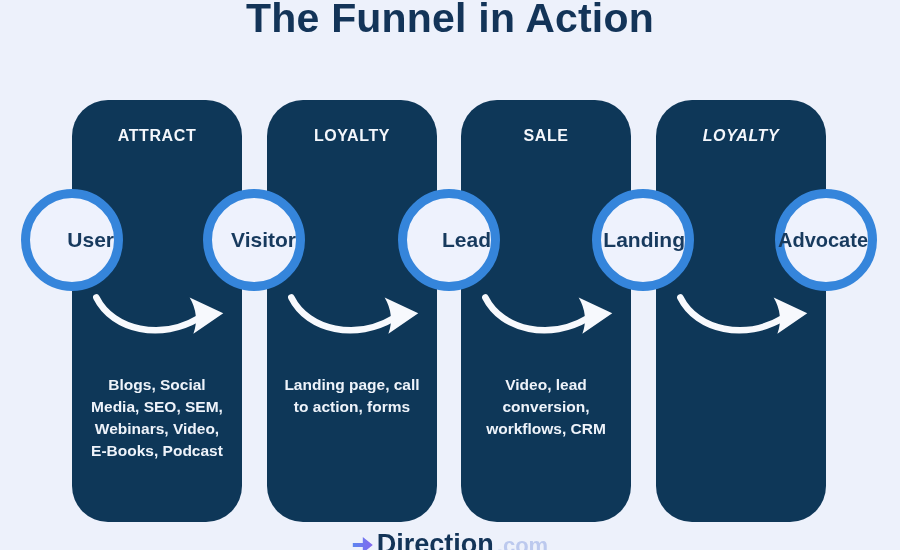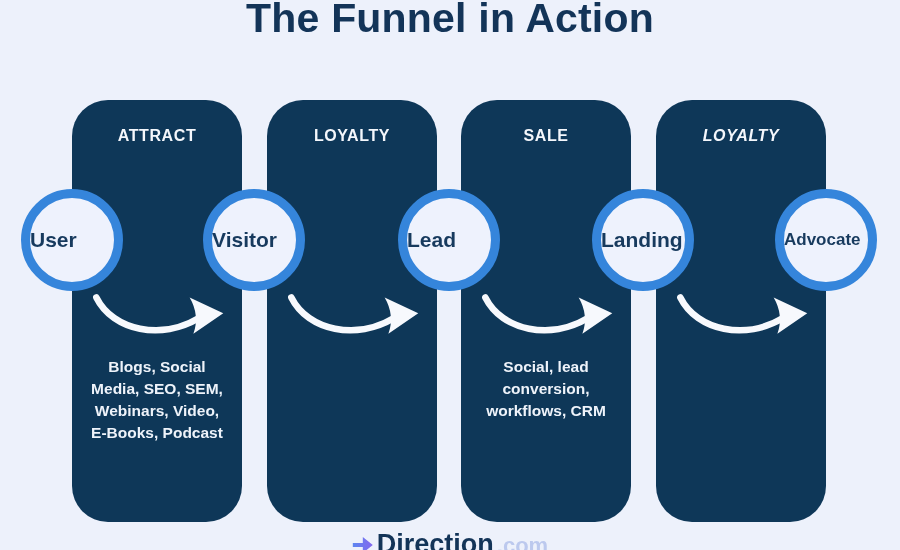--- a/index.html
+++ b/index.html
@@ -38,21 +38,21 @@
   .panel-header {
     margin-top: 27px;
     text-align: center;
     font-size: 16px;
     font-weight: 700;
     letter-spacing: 0.6px;
     color: #f4f7fc;
   }
   .panel-desc {
     position: absolute;
-    top: 256px;
+    top: 274px;
     left: 7px;
     right: 7px;
     text-align: center;
     font-size: 15.5px;
     font-weight: 700;
     line-height: 22px;
     color: #eef3fa;
     white-space: pre-line;
   }
   .curve-arrow {
@@ -66,35 +66,35 @@
     position: absolute;
     top: 189px;
     width: 102px;
     height: 102px;
     box-sizing: border-box;
     border: 9px solid #3585db;
     border-radius: 50%;
     background: #eef2fd;
     display: flex;
     align-items: center;
-    justify-content: flex-start;
+    justify-content: flex-end;
     z-index: 5;
   }
   .circle-label {
     font-size: 21px;
     font-weight: 700;
     color: #173a5e;
     text-align: center;
   }
   .circle-user     { left: 21px; }
   .circle-visitor  { left: 203px; }
   .circle-lead     { left: 398px; }
   .circle-client   { left: 592px; }
   .circle-advocate { left: 775px; }
-  .circle-advocate .circle-label { font-size: 17px; }
+  .circle-advocate .circle-label { font-size: 20px; }
   .footer {
     position: absolute;
     top: 531px;
     left: 50%;
     transform: translateX(-50%);
     display: flex;
     align-items: flex-start;
     gap: 3px;
     white-space: nowrap;
   }
@@ -131,29 +131,31 @@
 Webinars, Video,
 E-Books, Podcast</div>
   </div>
 
   <div class="panel panel-2">
     <div class="panel-header">LOYALTY</div>
     <svg class="curve-arrow" viewBox="0 0 150 60">
       <path d="M 10 8 C 28 44, 80 54, 120 30" fill="none" stroke="#f7f9fd" stroke-width="7" stroke-linecap="round"></path>
       <path d="M 110 8 L 146 25 L 114 47 Q 121 27 110 8 Z" fill="#f7f9fd"></path>
     </svg>
+    <div class="panel-desc">Landing page, call
+to action, forms</div>
   </div>
 
   <div class="panel panel-3">
     <div class="panel-header">SALE</div>
     <svg class="curve-arrow" viewBox="0 0 150 60">
       <path d="M 10 8 C 28 44, 80 54, 120 30" fill="none" stroke="#f7f9fd" stroke-width="7" stroke-linecap="round"></path>
       <path d="M 110 8 L 146 25 L 114 47 Q 121 27 110 8 Z" fill="#f7f9fd"></path>
     </svg>
-    <div class="panel-desc">Social, lead
+    <div class="panel-desc">Video, lead
 conversion,
 workflows, CRM</div>
   </div>
 
   <div class="panel panel-4">
     <div class="panel-header">LOYALTY</div>
     <svg class="curve-arrow" viewBox="0 0 150 60">
       <path d="M 10 8 C 28 44, 80 54, 120 30" fill="none" stroke="#f7f9fd" stroke-width="7" stroke-linecap="round"></path>
       <path d="M 110 8 L 146 25 L 114 47 Q 121 27 110 8 Z" fill="#f7f9fd"></path>
     </svg>

